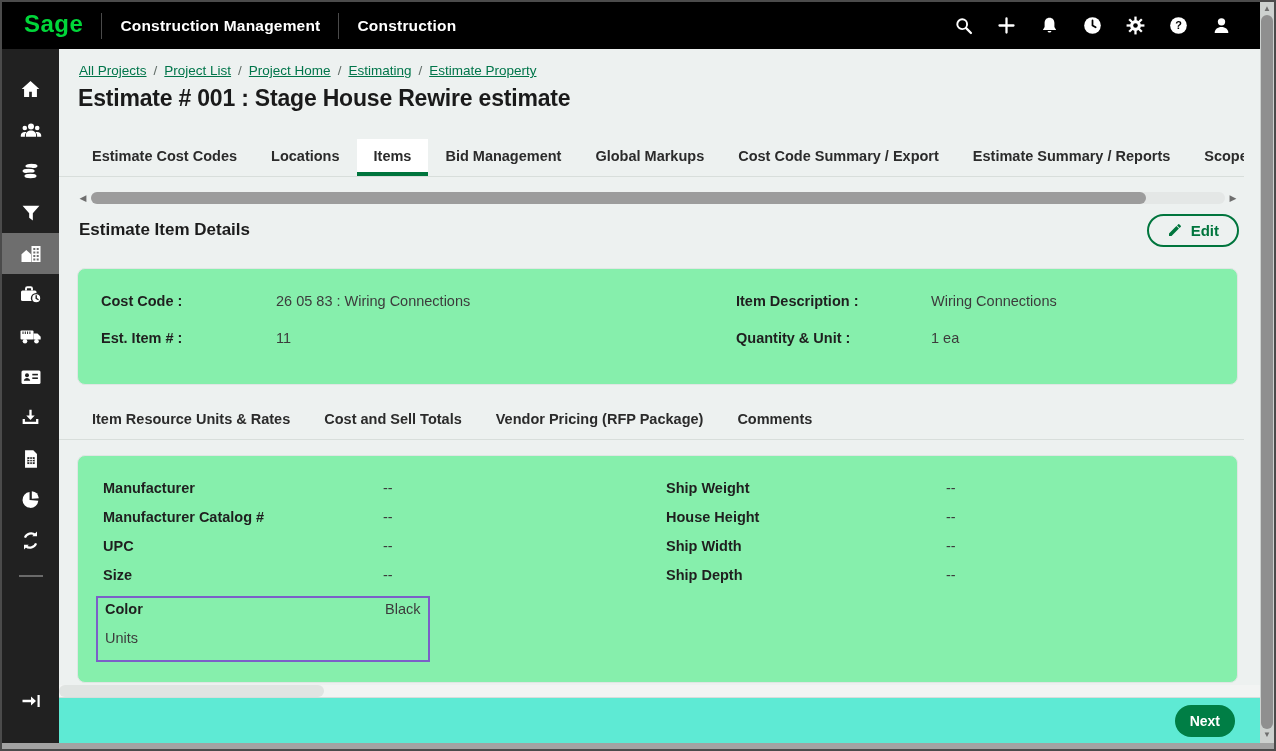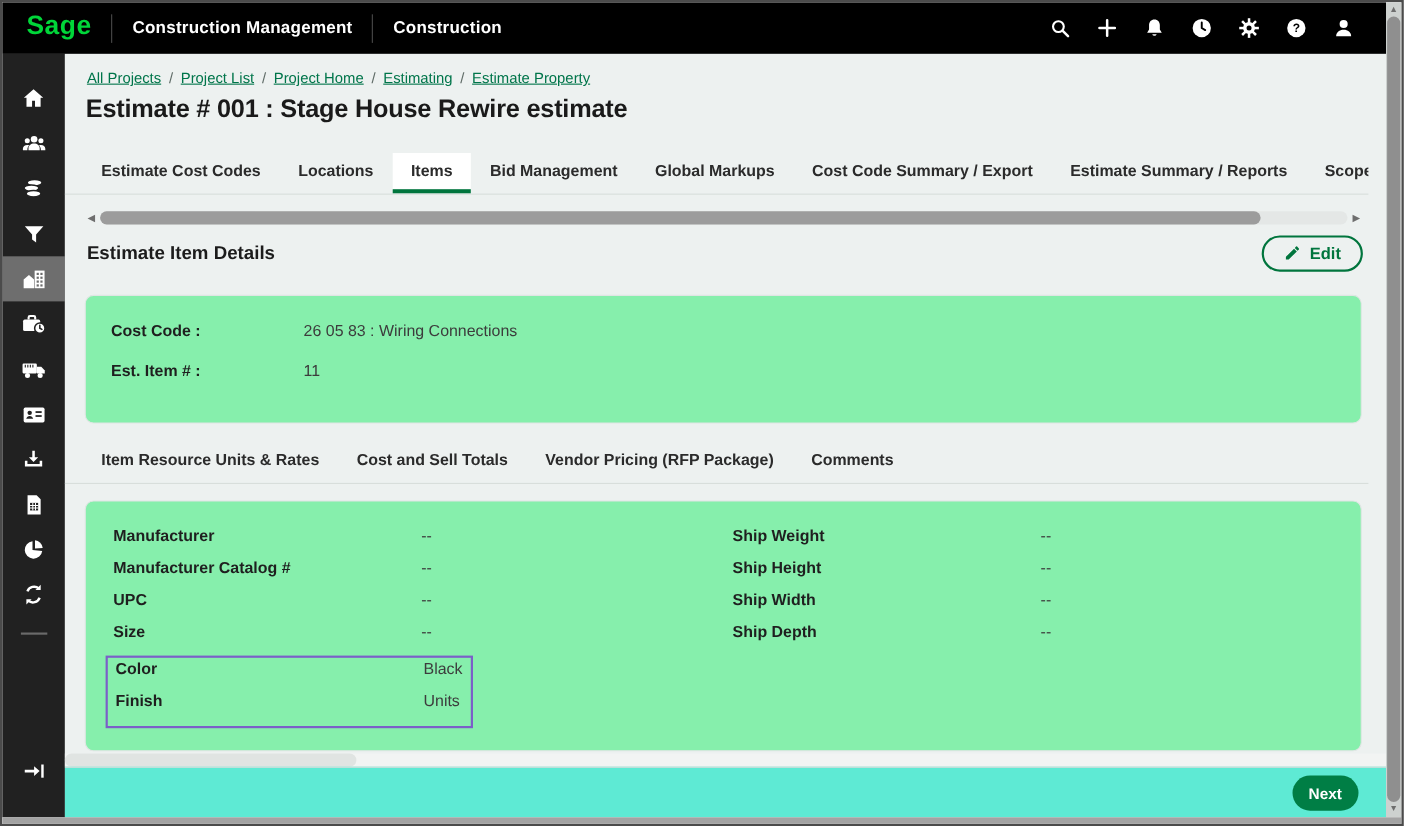--- a/index.html
+++ b/index.html
@@ -316,20 +316,30 @@
       <div class="fieldset1">
         <div class="frow1 left">
           <div class="flabel">Cost Code :</div>
           <div class="fvalue">26 05 83 : Wiring Connections</div>
         </div>
         <div class="frow1 left">
           <div class="flabel">Est. Item # :</div>
           <div class="fvalue">11</div>
         </div>
       </div>
+      <div class="fieldset1">
+        <div class="frow1 right">
+          <div class="flabel">Item Description :</div>
+          <div class="fvalue">Wiring Connections</div>
+        </div>
+        <div class="frow1 right">
+          <div class="flabel">Quantity &amp; Unit :</div>
+          <div class="fvalue">1 ea</div>
+        </div>
+      </div>
     </div>
 
     <div class="tabs subtabs">
       <div class="tab">Item Resource Units &amp; Rates</div>
       <div class="tab">Cost and Sell Totals</div>
       <div class="tab">Vendor Pricing (RFP Package)</div>
       <div class="tab">Comments</div>
     </div>
 
     <div class="card card2">
@@ -349,32 +359,31 @@
         <div class="frow2">
           <div class="flabel">Size</div>
           <div class="fvalue">--</div>
         </div>
         <div class="hl-box">
           <div class="frow2">
             <div class="flabel">Color</div>
             <div class="fvalue">Black</div>
           </div>
           <div class="frow2">
-            <div class="flabel">Finish</div>
             <div class="fvalue">Units</div>
           </div>
         </div>
       </div>
       <div class="col2">
         <div class="frow2">
           <div class="flabel">Ship Weight</div>
           <div class="fvalue">--</div>
         </div>
         <div class="frow2">
-          <div class="flabel">Ship Height</div>
+          <div class="flabel">House Height</div>
           <div class="fvalue">--</div>
         </div>
         <div class="frow2">
           <div class="flabel">Ship Width</div>
           <div class="fvalue">--</div>
         </div>
         <div class="frow2">
           <div class="flabel">Ship Depth</div>
           <div class="fvalue">--</div>
         </div>

